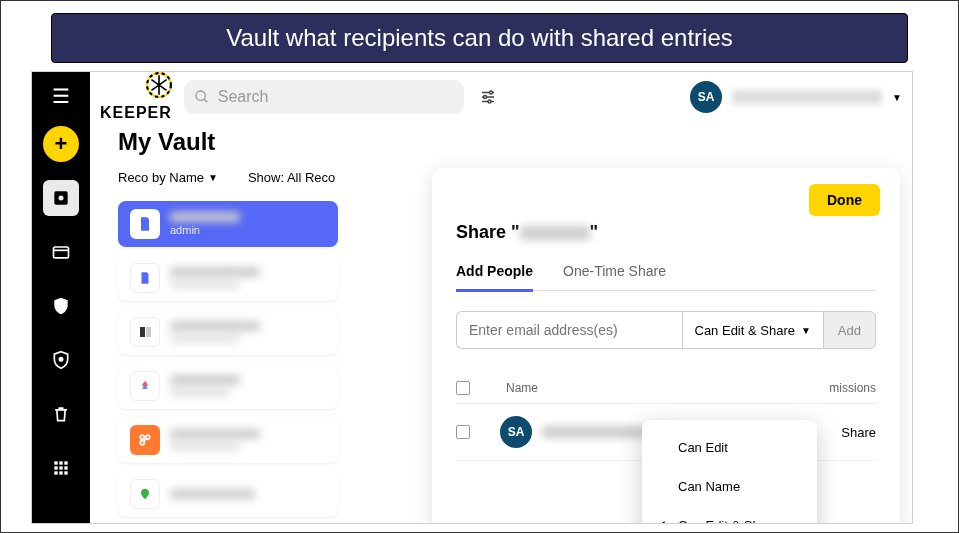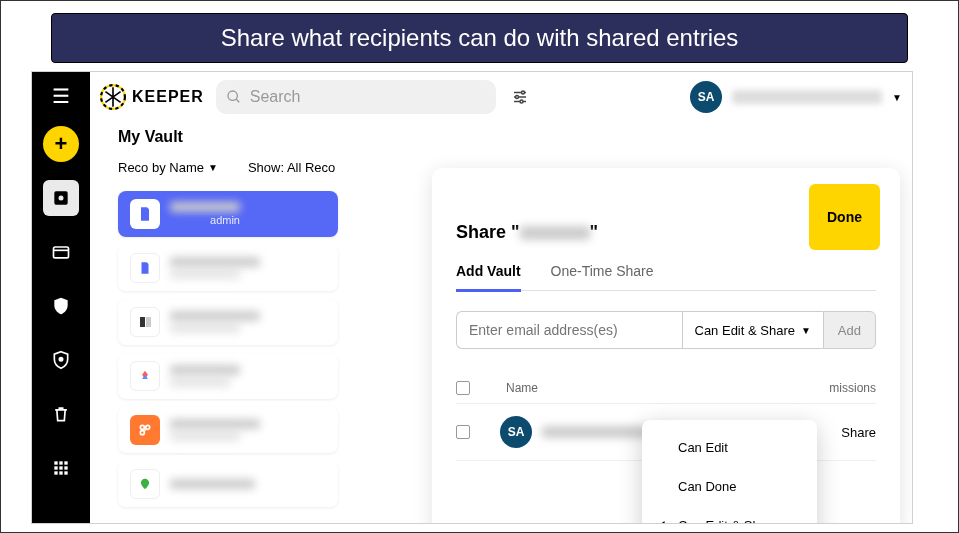--- a/index.html
+++ b/index.html
@@ -10,43 +10,43 @@
     .app-frame { position: absolute; top: 70px; left: 30px; right: 45px; bottom: 8px; border: 1px solid #d0d0d0; background: #fff; overflow: hidden; }
     
     .sidebar { position: absolute; left: 0; top: 0; bottom: 0; width: 58px; background: #000; display: flex; flex-direction: column; align-items: center; padding-top: 12px; gap: 18px; }
     .menu-btn { color: #fff; font-size: 20px; cursor: pointer; }
     .add-btn { width: 36px; height: 36px; border-radius: 50%; background: #ffd500; display: flex; align-items: center; justify-content: center; font-size: 22px; font-weight: bold; cursor: pointer; }
     .nav-item { width: 36px; height: 36px; display: flex; align-items: center; justify-content: center; color: #fff; border-radius: 6px; cursor: pointer; }
     .nav-item.active { background: #eaeaea; color: #000; }
     .nav-icon { width: 20px; height: 20px; }
     
     .top-bar { position: absolute; left: 58px; top: 0; right: 0; height: 50px; display: flex; align-items: center; padding: 0 10px; gap: 12px; }
-    .logo { display: flex; align-items: center; gap: 6px; font-weight: 700; font-size: 16px; letter-spacing: 1px; }
+    .logo { display: flex; align-items: flex-end; gap: 6px; font-weight: 700; font-size: 16px; letter-spacing: 1px; flex-direction: column; }
     .search-box { flex: 1; max-width: 280px; height: 34px; background: #f0f0f0; border-radius: 10px; display: flex; align-items: center; padding: 0 10px; gap: 8px; color: #999; }
     .filter-btn { width: 24px; height: 24px; display: flex; align-items: center; justify-content: center; color: #444; cursor: pointer; }
     .user-area { display: flex; align-items: center; gap: 10px; margin-left: auto; }
     .avatar { width: 32px; height: 32px; border-radius: 50%; background: #0c4a6e; color: #fff; display: flex; align-items: center; justify-content: center; font-size: 12px; font-weight: 600; }
     .blur-text { background: #ddd; color: transparent; border-radius: 3px; filter: blur(3px); }
     
     .main { position: absolute; left: 72px; top: 50px; right: 0; bottom: 0; padding: 6px 14px; }
-    .vault-title { font-size: 16px; font-weight: 700; margin-bottom: 14px; }
+    .vault-title { font-size: 24px; font-weight: 700; margin-bottom: 14px; }
     .controls { display: flex; gap: 30px; font-size: 13px; margin-bottom: 16px; }
     .control { cursor: pointer; display: flex; align-items: center; gap: 4px; }
     
-    .records { display: flex; flex-direction: column; gap: 8px; width: 220px; text-align: right; }
+    .records { display: flex; flex-direction: column; gap: 8px; width: 220px; }
     .record { display: flex; align-items: center; gap: 10px; padding: 8px 12px; border-radius: 8px; cursor: pointer; box-shadow: 0 1px 3px rgba(0,0,0,0.08); background: #fff; }
     .record.selected { background: #5568f6; color: #fff; }
     .record-icon { width: 30px; height: 30px; border-radius: 6px; display: flex; align-items: center; justify-content: center; font-size: 14px; flex-shrink: 0; }
     .record.selected .record-icon { background: #fff; color: #5568f6; }
     .record-body { display: flex; flex-direction: column; gap: 2px; }
     .record-sub { font-size: 11px; opacity: 0.85; }
     .blur-rec { filter: blur(4px); background: #ccc; border-radius: 3px; display: inline-block; height: 10px; }
     
     .modal { position: absolute; right: 12px; top: 46px; width: 468px; bottom: -10px; background: #fff; border-radius: 10px; box-shadow: 0 4px 20px rgba(0,0,0,0.12); padding: 18px 24px; }
-    .done-btn { position: absolute; top: 16px; right: 20px; background: #ffd500; border: none; padding: 25px 18px; border-radius: 6px; font-weight: 600; font-size: 14px; cursor: pointer; }
+    .done-btn { position: absolute; top: 16px; right: 20px; background: #ffd500; border: none; padding: 8px 18px; border-radius: 6px; font-weight: 600; font-size: 14px; cursor: pointer; }
     .share-title { font-size: 18px; font-weight: 700; margin-top: 36px; margin-bottom: 20px; }
     
     .tabs { display: flex; gap: 30px; border-bottom: 1px solid #e0e0e0; font-size: 14px; margin-bottom: 20px; }
     .tab { padding-bottom: 10px; cursor: pointer; color: #666; }
     .tab.active { color: #000; font-weight: 600; border-bottom: 3px solid #4d5ff5; margin-bottom: -2px; }
     
     .email-row { display: flex; margin-bottom: 24px; }
     .email-input { flex: 1; border: 1px solid #ccc; border-right: none; padding: 10px 12px; font-size: 14px; border-radius: 6px 0 0 6px; }
     .perm-select { border: 1px solid #ccc; border-right: none; padding: 10px 12px; font-size: 13px; background: #fff; display: flex; align-items: center; gap: 6px; cursor: pointer; }
     .add-people-btn { border: 1px solid #ccc; background: #eee; color: #888; padding: 10px 14px; font-size: 13px; border-radius: 0 6px 6px 0; cursor: pointer; }
@@ -63,21 +63,21 @@
     
     .dropdown { position: absolute; top: 252px; left: 210px; width: 175px; background: #fff; border-radius: 8px; box-shadow: 0 6px 24px rgba(0,0,0,0.2); padding: 8px 0; z-index: 50; }
     .dropdown-item { padding: 12px 16px 12px 36px; font-size: 13px; cursor: pointer; position: relative; }
     .dropdown-item.checked::before { content: '✓'; position: absolute; left: 14px; font-weight: bold; }
     
     .chev { font-size: 10px; }
   </style>
 </head>
 <body>
 
-<div class="banner">Share what recipients can do with shared entries</div>
+<div class="banner">Vault what recipients can do with shared entries</div>
 
 <div class="app-frame">
 
   <div class="sidebar">
     <div class="menu-btn">☰</div>
     <div class="add-btn">+</div>
     <div class="nav-item active">
       <svg class="nav-icon" viewBox="0 0 24 24" fill="currentColor">
           <rect x="4" y="4" width="16" height="16" rx="2"></rect>
           <circle cx="12" cy="12" r="3" fill="#eaeaea"></circle>
@@ -242,21 +242,21 @@
       </div>
     </div>
 
     <div class="modal">
       <button class="done-btn">Done</button>
       <div class="share-title">
         <span>Share "</span><span class="blur-rec" style="width:70px;height:14px;vertical-align:middle;"></span><span>"</span>
       </div>
 
       <div class="tabs">
-        <div class="tab active">Add Vault</div>
+        <div class="tab active">Add People</div>
         <div class="tab">One-Time Share</div>
       </div>
 
       <div class="email-row">
         <input class="email-input" placeholder="Enter email address(es)" style="">
         <div class="perm-select">
           <span>Can Edit &amp; Share</span>
             <span class="chev">▼</span>
         </div>
         <button class="add-people-btn">Add</button>
@@ -276,20 +276,20 @@
           </div>
         <div class="td-name">
           <div class="avatar">SA</div>
           <span class="blur-rec" style="width:130px;height:12px;"></span>
         </div>
         <div class="td-perm">Share</div>
       </div>
 
       <div class="dropdown">
         <div class="dropdown-item">Can Edit</div>
-        <div class="dropdown-item">Can Done</div>
+        <div class="dropdown-item">Can Name</div>
         <div class="dropdown-item checked">Can Edit &amp; Share</div>
 
       </div>
     </div>
 
   </div>
 </div>
 
 </body></html>

